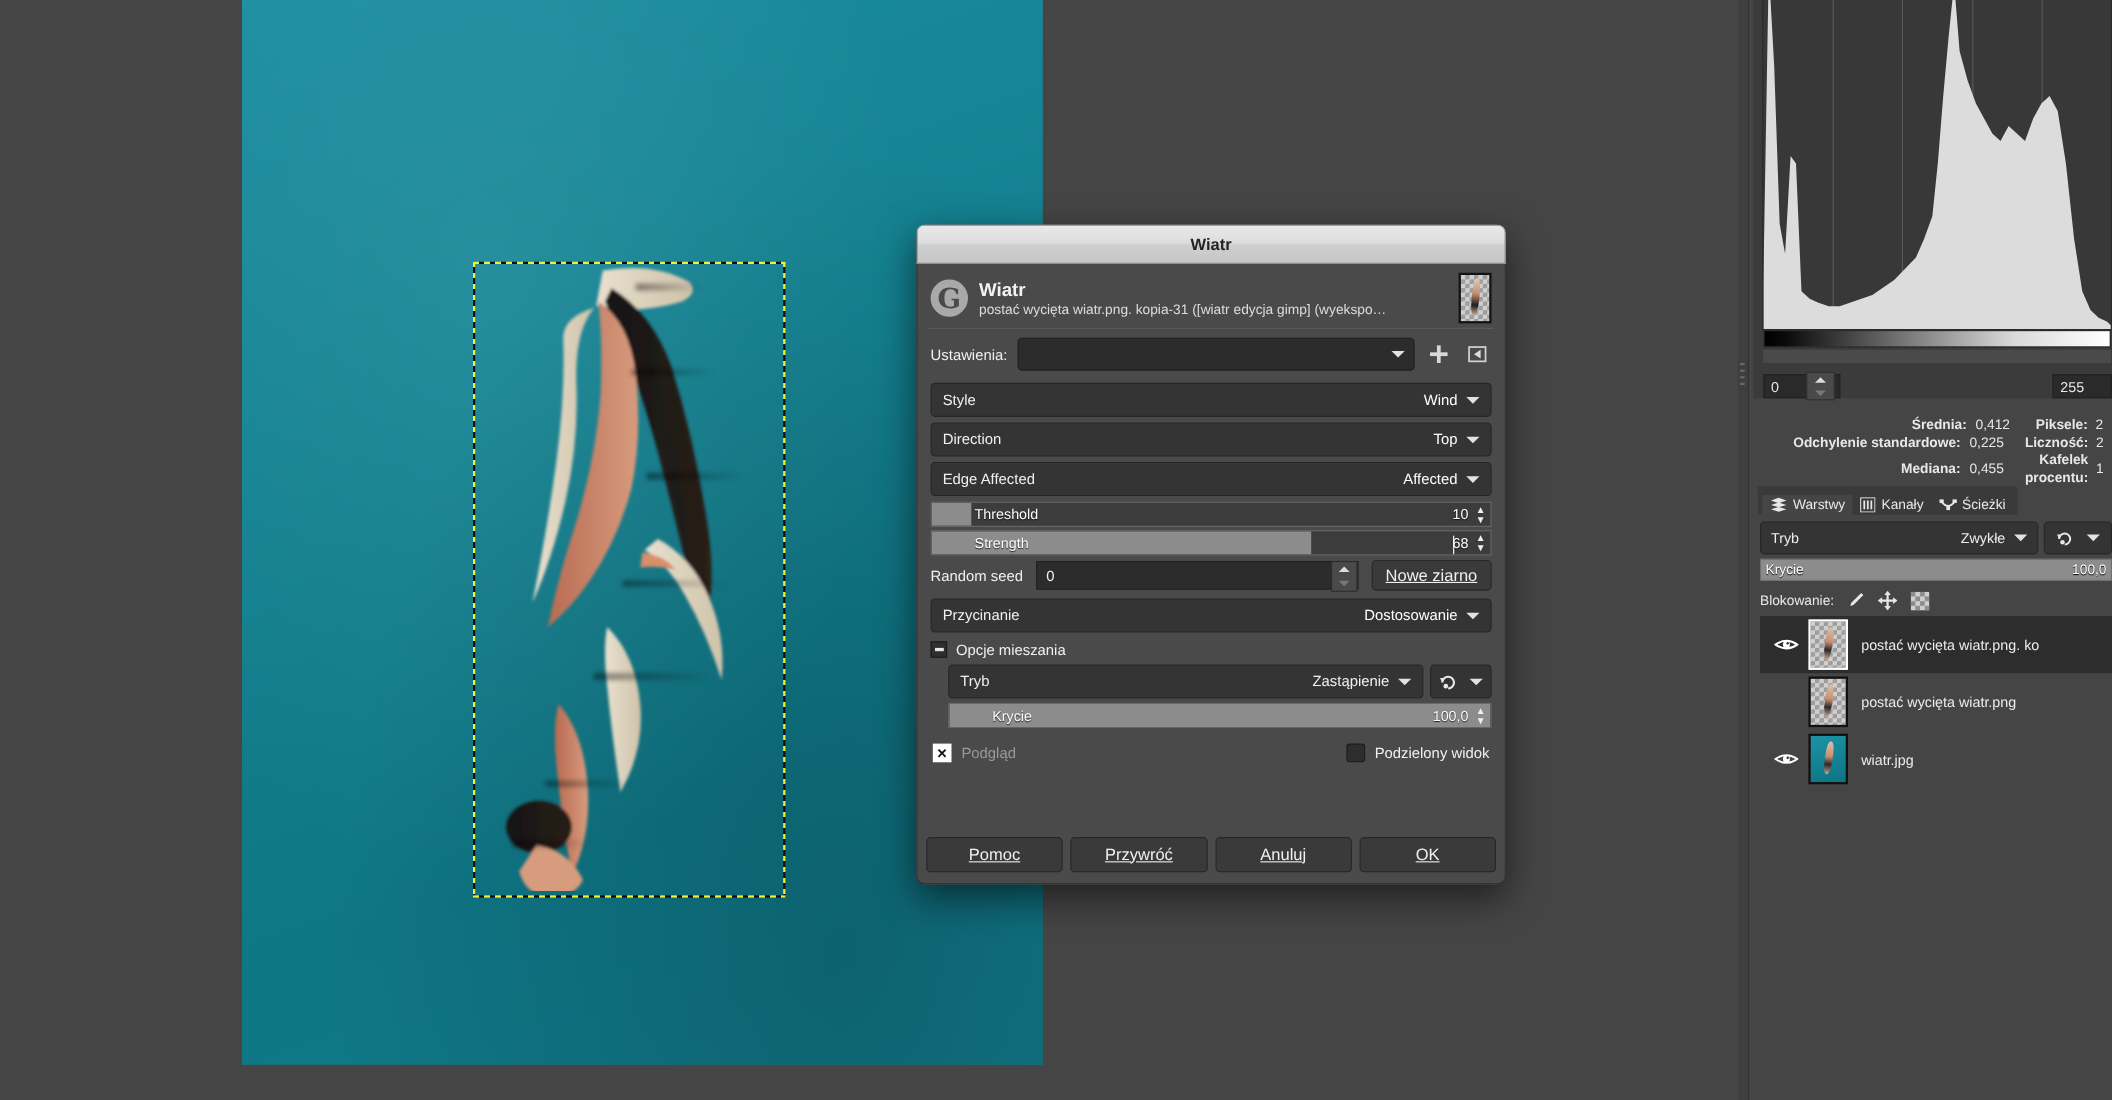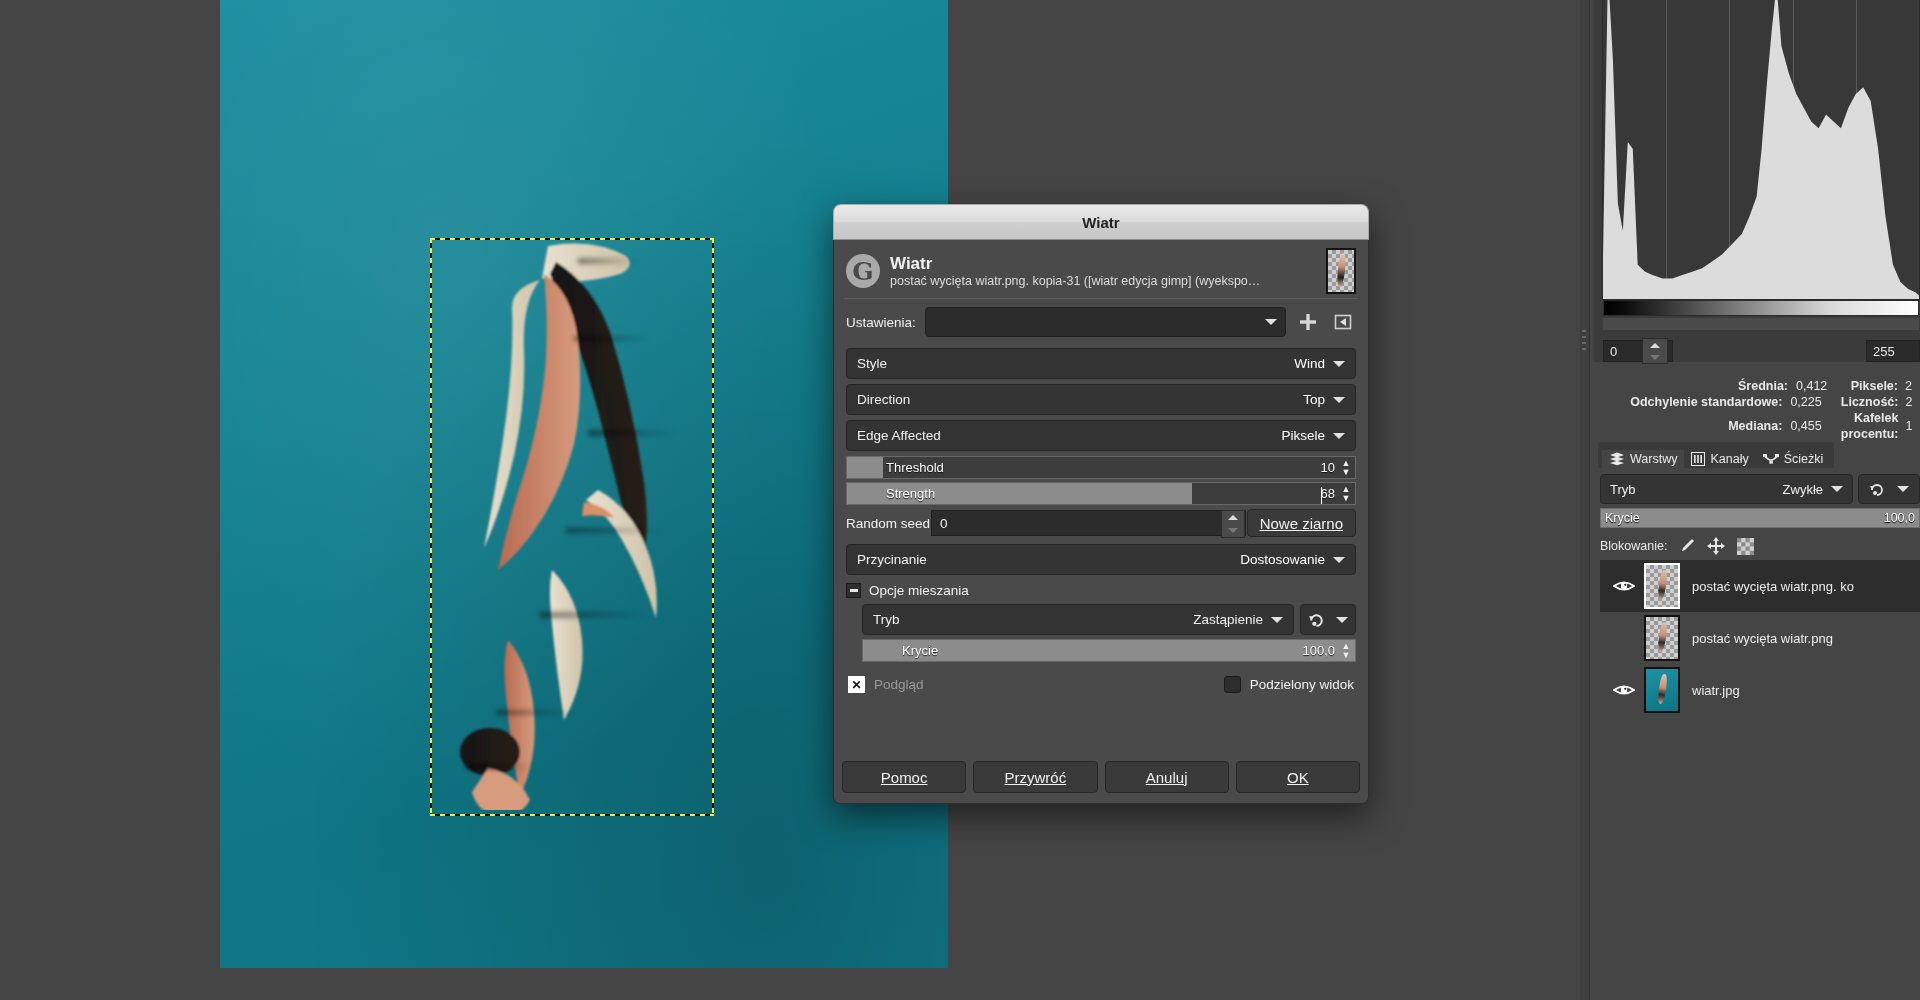--- a/index.html
+++ b/index.html
@@ -164,21 +164,21 @@
   .slider .fill { position:absolute; left:0; top:0; bottom:0; background:#8c8c8c; }
   .slider .sl-lbl { position:relative; padding-left:7px; color:#fff; font-size:13px;
      text-shadow:0 1px 1px rgba(0,0,0,.8);margin-left:32px; }
   .slider .sl-val { position:relative; margin-left:auto; padding-right:4px; color:#fff; font-size:13px;
      text-shadow:0 1px 1px rgba(0,0,0,.8); }
   .mini-spin { position:relative; width:14px; height:19px; margin-right:2px;
      display:flex; flex-direction:column; align-items:center; justify-content:space-around; }
   .caret { font-size:9px; color:#f0f0f0; line-height:8px; }
   .caret-ins { position:absolute; left:0; top:1px; width:1px; height:17px; background:#fff; }
 
-  #seed-row { display:flex; align-items:center; gap:1px; margin:4px 4px 7px; height:28px; }
+  #seed-row { display:flex; align-items:center; gap:12px; margin:4px 4px 7px; height:28px; }
   #seed-row .sl{ color:#f0f0f0; font-size:13.5px; }
   #seed-field { flex:1; height:26px; background:#2c2c2c; border:1px solid #202020;
      display:flex; align-items:center; padding:0 8px; color:#f0f0f0; font-size:13.5px; position:relative;}
   #seed-spin { position:absolute; right:0; top:-1px; width:24px; height:28px; background:#4a4a4a;
      border:1px solid #2d2d2d; display:flex; flex-direction:column; }
   #seed-spin i{flex:1;display:flex;align-items:center;justify-content:center;font-style:normal;}
   .btn { background:#3a3a3a; border:1px solid #272727; border-radius:4px; color:#f0f0f0;
      font-size:15px; display:flex; align-items:center; justify-content:center;text-decoration:underline; }
   #new-seed-btn { height:28px; padding:0 12px; }
 
@@ -480,21 +480,21 @@
         <span class="pv">Wind</span>
         <span class="chev"></span>
       </div>
       <div class="prow">
         <span class="pl">Direction</span>
         <span class="pv">Top</span>
         <span class="chev"></span>
       </div>
       <div class="prow">
         <span class="pl">Edge Affected</span>
-        <span class="pv">Piksele</span>
+        <span class="pv">Affected</span>
         <span class="chev"></span>
       </div>
 
       <div class="slider">
         <span class="fill" id="fill-threshold" style="width: 7%;"></span>
         <span class="sl-lbl">Threshold</span>
         <span class="sl-val">10</span>
         <span class="mini-spin">
           <span class="caret">▲</span>
           <span class="caret">▼</span>

